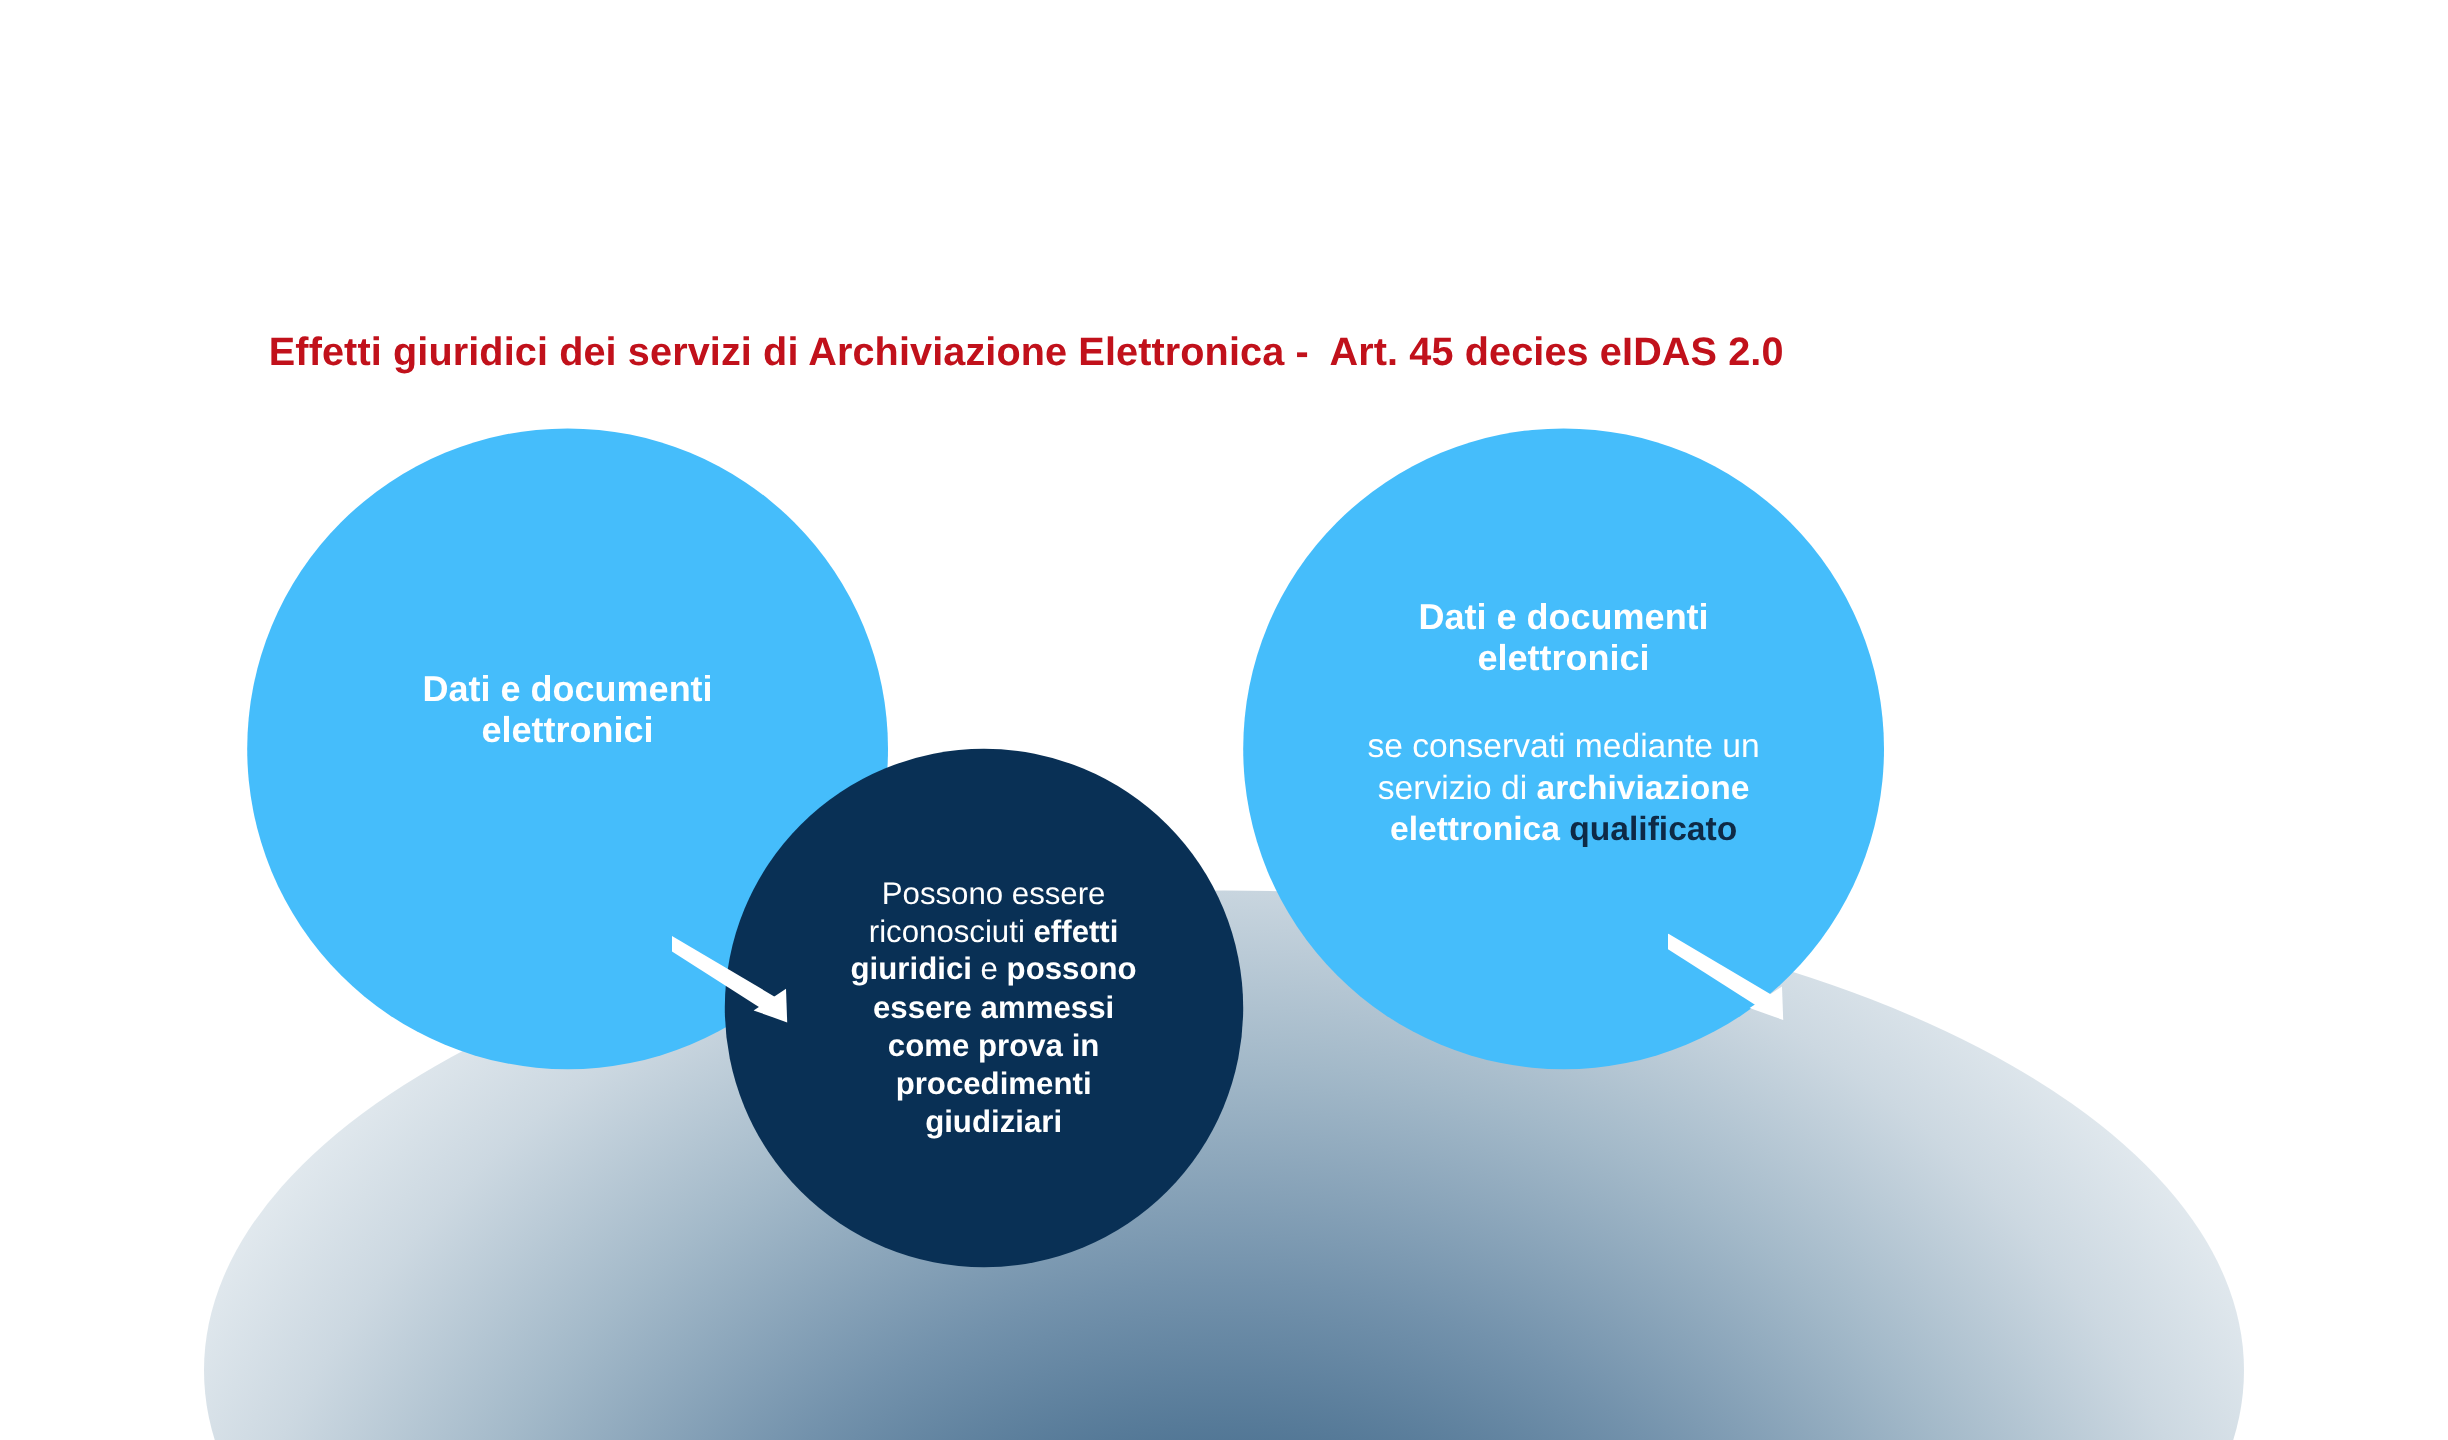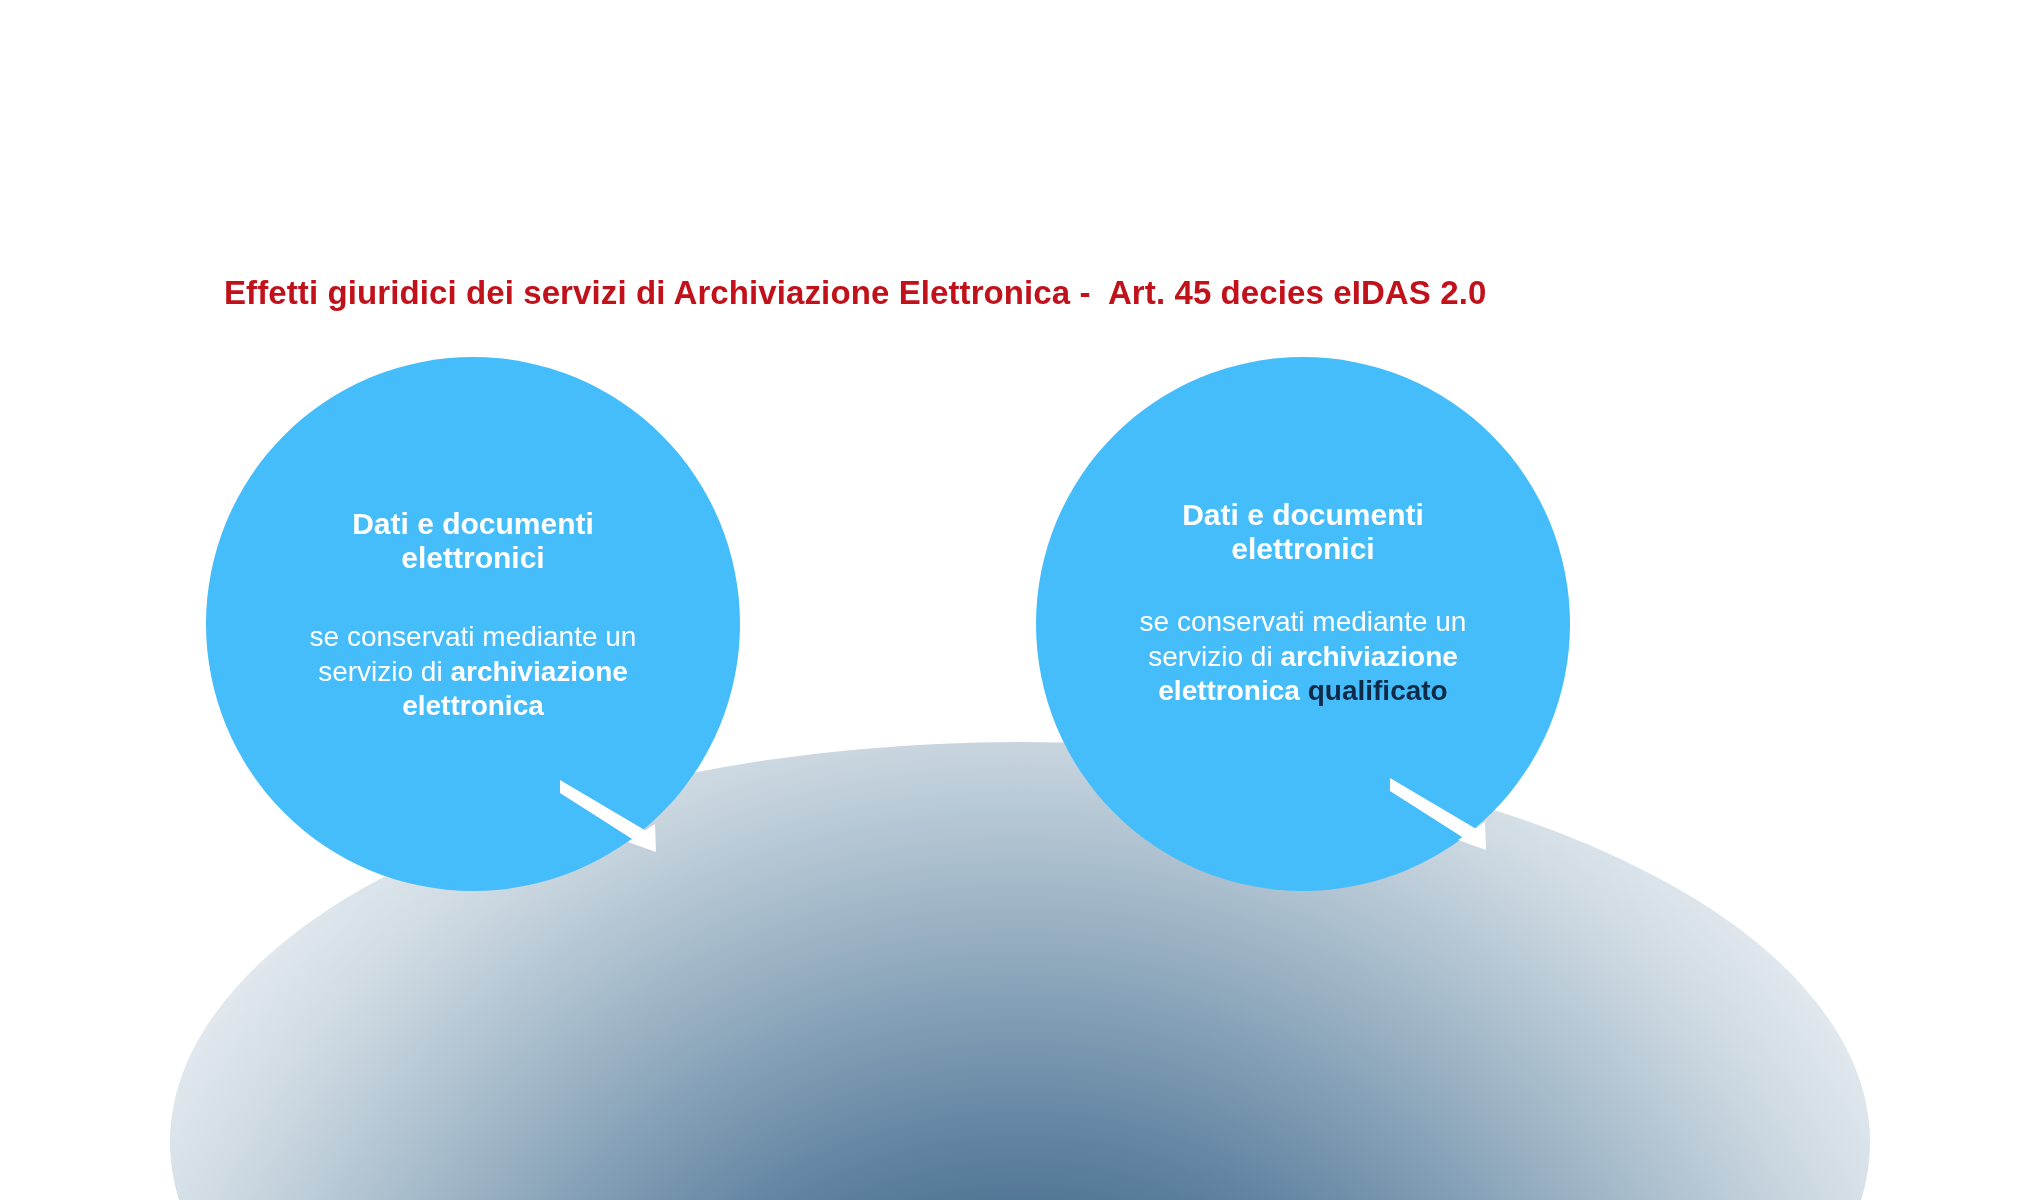--- a/index.html
+++ b/index.html
@@ -139,32 +139,34 @@
 <body>
 
 <div id="slide">
 
   <div class="bottom-glow"></div>
 
   <div class="title">Effetti giuridici dei servizi di Archiviazione Elettronica -  Art. 45 decies eIDAS 2.0</div>
 
   <div class="circle circle-blue" id="blue-1">
     <div class="blue-head">Dati e documenti elettronici</div>
-    <div class="blue-body">
-      <span>se conservati mediante un servizio di </span><b>archiviazione elettronica</b>
-    </div>
   </div>
 
   <svg class="arrow" id="arrow-1" width="118" height="78" viewBox="0 0 118 78">
     <g fill="#ffffff">
       <polygon points="0,0 88,52 80,64 0,13"></polygon>
       <polygon points="95,44 96,72 68,62"></polygon>
     </g>
   </svg>
 
+  <div class="circle circle-navy" id="navy-1">
+    <div class="navy-body">
+      <span>Possono essere riconosciuti </span><b>effetti giuridici</b><span> e </span><b>possono essere ammessi come prova in procedimenti giudiziari</b>
+    </div>
+  </div>
 
   <div class="circle circle-blue" id="blue-2">
     <div class="blue-head">Dati e documenti elettronici</div>
     <div class="blue-body">
       <span>se conservati mediante un servizio di </span><b>archiviazione elettronica</b><span> </span><span class="dark">qualificato</span>
     </div>
   </div>
 
   <svg class="arrow" id="arrow-2" width="118" height="78" viewBox="0 0 118 78">
     <g fill="#ffffff">

